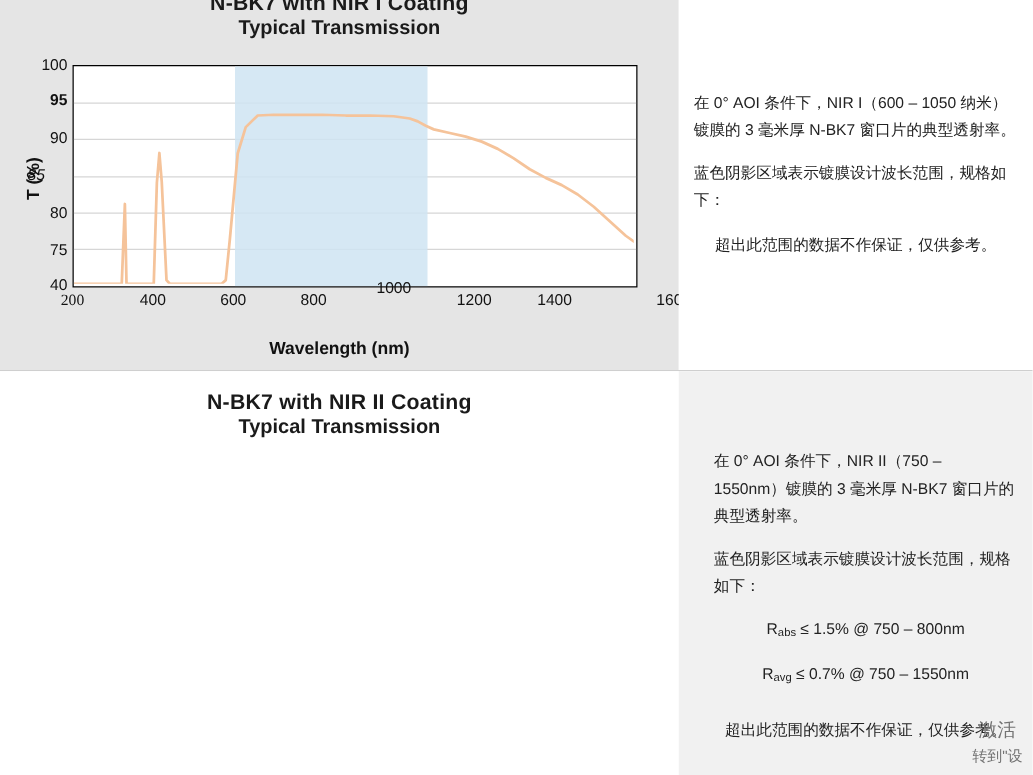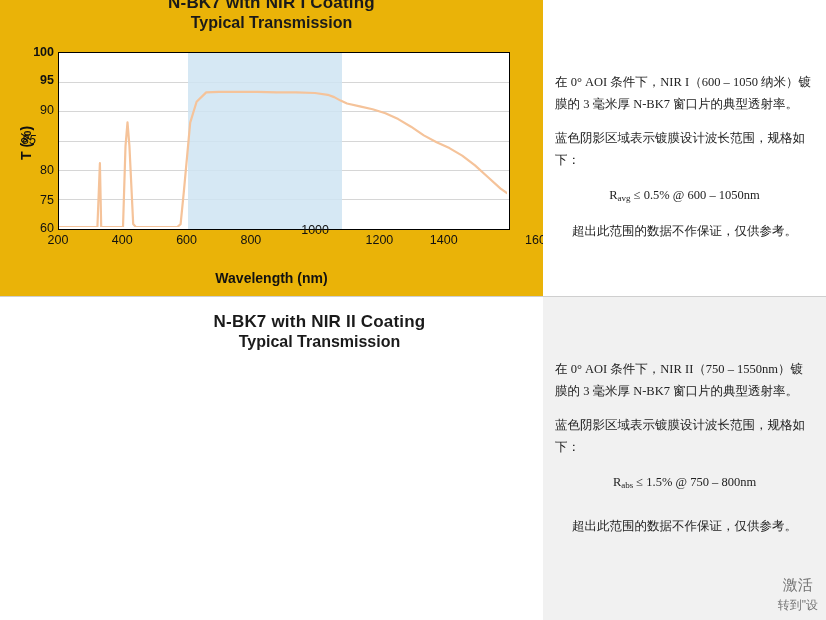--- a/index.html
+++ b/index.html
@@ -9,21 +9,21 @@
     background:#ffffff;
     overflow:hidden;
     position:relative;
   }
   .page{position:relative;width:826px;height:620px;}
 
   .row{position:absolute;left:0;width:826px;}
   .row-1{top:0;height:297px;background:#ffffff;}
   .row-2{top:297px;height:323px;background:#ffffff;}
 
-  .chart-pane{position:absolute;left:0;top:0;width:543px;height:100%;background:#eab308;}
+  .chart-pane{position:absolute;left:0;top:0;width:543px;height:100%;background:#e5e5e5;}
   .text-pane{position:absolute;left:543px;top:0;width:283px;height:100%;}
   .row-1 .text-pane{background:#ffffff;}
   .row-2 .text-pane{background:#f1f1f1;}
   .row-2 .chart-pane{background:#ffffff;}
 
   .divider{position:absolute;left:0;top:296px;width:826px;height:1px;background:#cfcfcf;}
   .vdivider{position:absolute;left:543px;top:297px;width:1px;height:323px;background:#d9d9d9;}
 
   
   .chart-title{
@@ -77,21 +77,21 @@
   .plot-area{position:absolute;border:1px solid #000;background:#fff;overflow:hidden;}
   .gridline{position:absolute;left:0;right:0;height:1px;background:#d6d6d6;}
   .band{position:absolute;top:0;bottom:0;background:#cfe4f2;opacity:.85;}
 
   
   .txt{
     color:#222;
     font-size:12.5px;
     line-height:1.75;
   }
-  .txt p{margin:0 0 12px 0;font-family:Liberation Serif, serif;}
+  .txt p{margin:0 0 12px 0;}
   .txt .center{text-align:center;}
   .txt .link{color:#2b59c3;text-decoration:underline;text-align:center;display:block;cursor:pointer;}
   .sub{font-size:9px;vertical-align:-2px;}
   .spec{text-align:center;margin:0;line-height:1.9;}
 
   .watermark{
     position:absolute;right:8px;bottom:6px;
     text-align:center;color:#737373;
     font-size:15px;line-height:1.5;
     pointer-events:none;
@@ -108,73 +108,70 @@
     <div class="chart-pane">
       <div class="chart-title" style="position:absolute;left:0;top:-8px;width:543px;">
         <div class="l1">N-BK7 with NIR I Coating</div>
         <div class="l2">Typical Transmission</div>
       </div>
 
       <div class="plot-wrap">
 
         <div class="axis-y-label" style="left:18px;top:160px;">T (%)</div>
 
-        <div class="ytick" style="top:52px;width:32px;left:22px;font-weight:bold;">100</div>
+        <div class="ytick" style="top:52px;width:32px;left:22px;">100</div>
         <div class="ytick" style="top:80px;width:32px;left:22px;font-weight:bold;">95</div>
         <div class="ytick" style="top:110px;width:32px;left:22px;">90</div>
         <div class="ytick" style="top:140px;width:32px;left:4px;font-style:italic;">85</div>
         <div class="ytick" style="top:170px;width:32px;left:22px;">80</div>
         <div class="ytick" style="top:200px;width:32px;left:22px;">75</div>
-        <div class="ytick" style="top:228px;width:32px;left:22px;">60</div>
+        <div class="ytick" style="top:228px;width:32px;left:22px;">40</div>
 
         <div class="plot-area" style="left:58px;top:52px;width:450px;height:176px;">
           <div class="gridline" style="top:29px;"></div>
           <div class="gridline" style="top:58px;"></div>
           <div class="gridline" style="top:88px;"></div>
           <div class="gridline" style="top:117px;"></div>
           <div class="gridline" style="top:146px;"></div>
 
           <div class="band" style="left:128.6px;width:154.3px;"></div>
           <svg width="448" height="174" viewBox="0 0 448 174" preserveAspectRatio="none" style="position:absolute;left:0;top:0;">
             <polyline fill="none" stroke="#f5c39a" stroke-width="2.2" stroke-linejoin="round" stroke-linecap="round" points="0,174 32,174 38.4,174 40.9,110.2 42.2,174 43.5,174 46.4,174 57.6,174 64,174 66.5,93.2 68.5,69.4 70.4,92.6 74.2,171.1 76.8,174 80,174 86.4,174 96,174 108.8,174 118.4,174 121.6,171.1 124.8,139.2 128,104.4 131.2,69.6 137.6,48.7 147.2,39.4 160,38.8 179.2,38.8 198.4,38.8 217.6,39.4 236.8,39.4 256,40 268.8,41.8 275.2,44.1 281.6,47.6 288,50.5 300.8,53.4 313.6,56.3 326.4,60.3 339.2,66.1 352,73.7 364.8,82.4 377.6,89.3 390.4,95.1 403.2,102.6 416,112.4 428.8,124 441.6,135.6 448,140.2"></polyline>
           </svg>
         </div>
 
-        <div class="xtick" style="left:58px;top:233px;">200</div>
+        <div class="xtick" style="left:58px;top:233px;font-family:Liberation Serif, serif;">200</div>
         <div class="xtick" style="left:122.3px;top:233px;">400</div>
         <div class="xtick" style="left:186.6px;top:233px;">600</div>
         <div class="xtick" style="left:250.9px;top:233px;">800</div>
         <div class="xtick" style="left:315.1px;top:223px;">1000</div>
         <div class="xtick" style="left:379.4px;top:233px;">1200</div>
         <div class="xtick" style="left:443.7px;top:233px;">1400</div>
         <div class="xtick" style="left:508px;top:233px;margin-left:31px;">1600</div>
 
         <div class="axis-x-label" style="left:0;top:270px;">Wavelength (nm)</div>
       </div>
     </div>
 
     <div class="text-pane">
       <div class="txt" style="padding:72px 12px 0 12px;">
         <p>在 0° AOI 条件下，NIR I（600 – 1050 纳米）镀膜的 3 毫米厚 N-BK7 窗口片的典型透射率。</p>
         <p>蓝色阴影区域表示镀膜设计波长范围，规格如下：</p>
-        <p class="spec">
-          <span>R</span><span class="sub">avg</span><span> ≤ 0.5% @ 600 – 1050nm</span>
-        </p>
         <p class="center" style="margin-top:14px;">超出此范围的数据不作保证，仅供参考。</p>
       </div>
     </div>
   </div>
 
   <div class="divider"></div>
   <div class="vdivider"></div>
 
   <div class="row row-2">
 
     <div class="chart-pane">
-      <div class="chart-title" style="position:absolute;left:0;top:14px;width:543px;margin-left:48px;">
+      <div class="chart-title" style="position:absolute;left:0;top:14px;width:543px;">
         <div class="l1">N-BK7 with NIR II Coating</div>
         <div class="l2">Typical Transmission</div>
       </div>
 
       <div class="plot-wrap">
         
 
         
         
         
@@ -195,26 +192,29 @@
         
         
         
         
 
         
       </div>
     </div>
 
     <div class="text-pane">
-      <div class="txt" style="padding:62px 12px 0 12px;">
+      <div class="txt" style="padding:62px 12px 0 12px;margin-left:16px;">
         <p>在 0° AOI 条件下，NIR II（750 – 1550nm）镀膜的 3 毫米厚 N-BK7 窗口片的典型透射率。</p>
         <p>蓝色阴影区域表示镀膜设计波长范围，规格如下：</p>
         <p class="spec">
           <span>R</span><span class="sub">abs</span><span> ≤ 1.5% @ 750 – 800nm</span>
         </p>
+        <p class="spec">
+          <span>R</span><span class="sub">avg</span><span> ≤ 0.7% @ 750 – 1550nm</span>
+        </p>
         <p class="center" style="margin-top:22px;">超出此范围的数据不作保证，仅供参考。</p>
 
       </div>
     </div>
   </div>
 
   <div class="watermark">
     <div class="w1">激活</div>
     <div class="w2">转到"设</div>
   </div>

